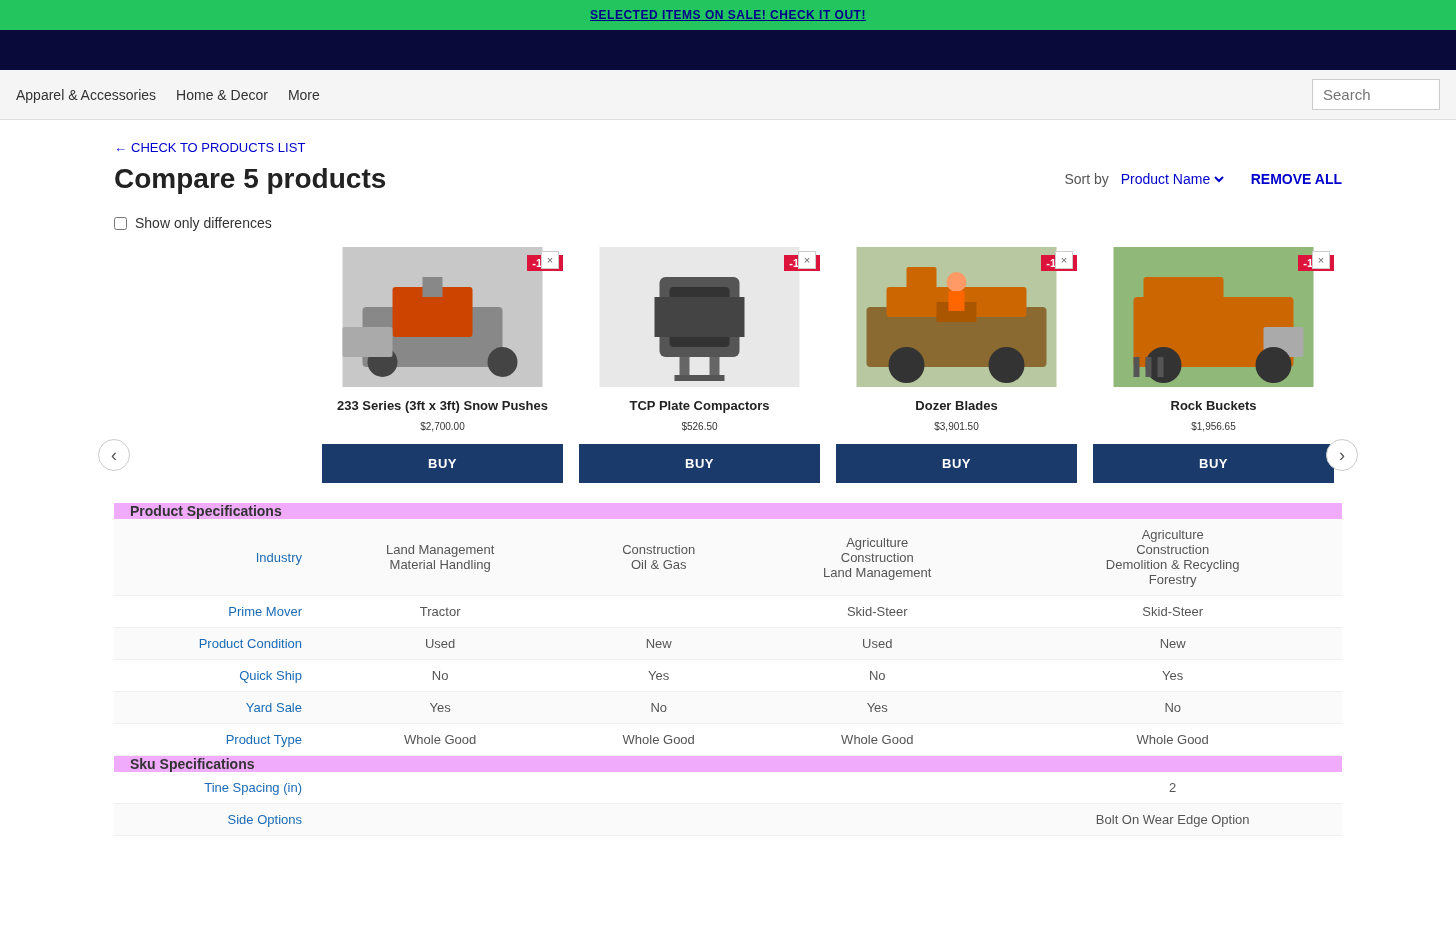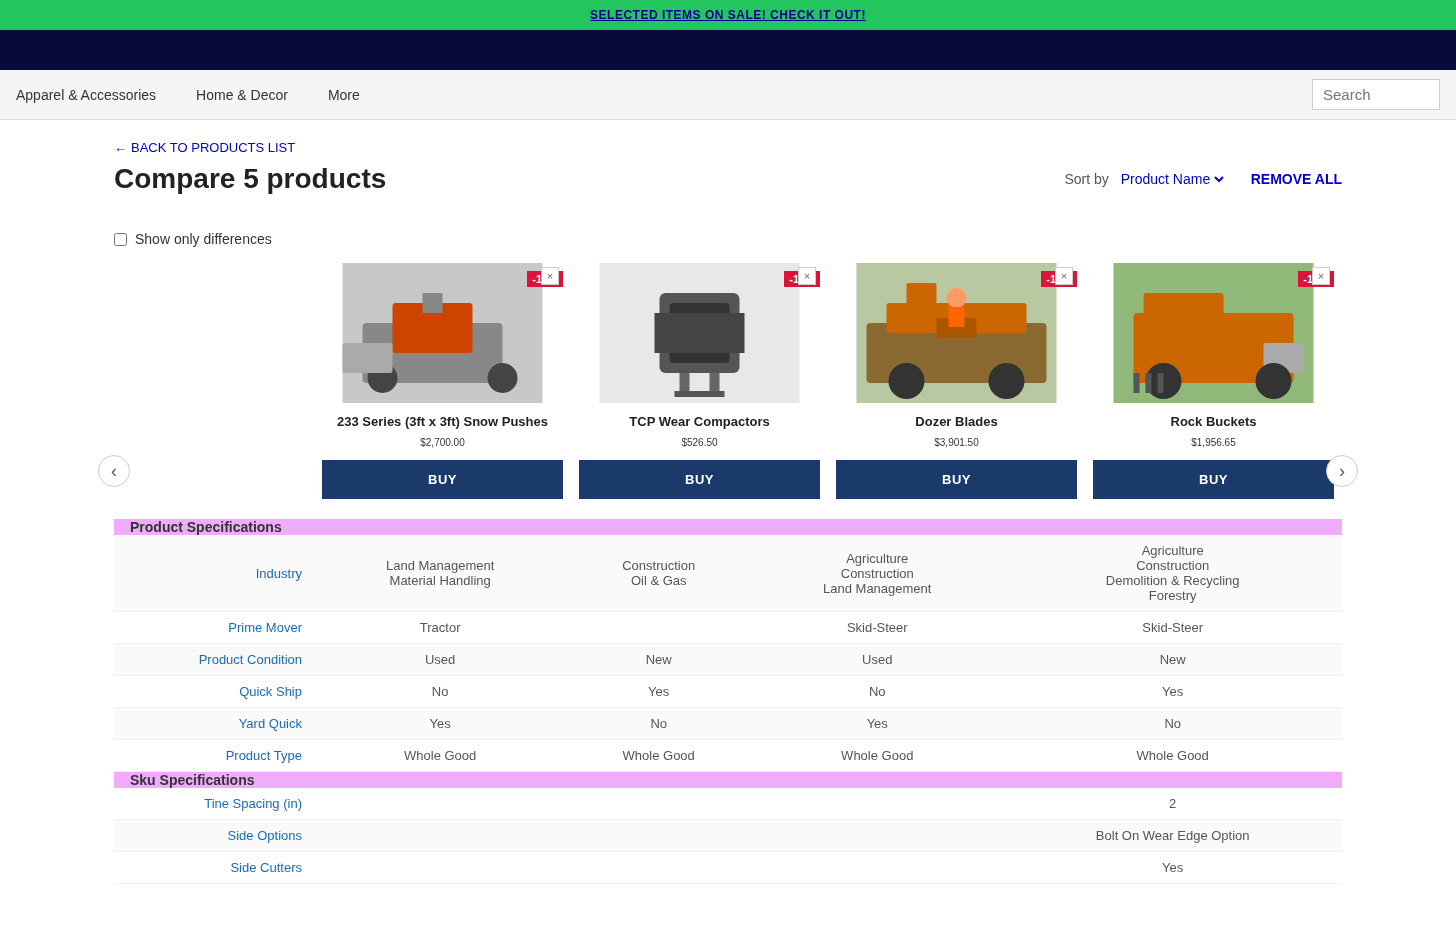--- a/index.html
+++ b/index.html
@@ -29,21 +29,21 @@
     .main-nav {
       background: #f5f5f5;
       border-bottom: 1px solid #ddd;
       display: flex;
       align-items: center;
       padding: 0 16px;
       height: 50px;
     }
     .main-nav .nav-links {
       display: flex;
-      gap: 40px;
+      gap: 20px;
       flex: 1;
     }
     .main-nav .nav-links a {
       text-decoration: none;
       color: #333;
       font-size: 14px;
     }
     .main-nav .search-box {
       border: 1px solid #ccc;
       padding: 6px 10px;
@@ -68,21 +68,21 @@
       align-items: center;
       gap: 4px;
       margin-bottom: 8px;
     }
 
     
     .page-header {
       display: flex;
       align-items: center;
       justify-content: space-between;
-      margin-bottom: 36px;
+      margin-bottom: 20px;
     }
     .page-title {
       font-size: 28px;
       font-weight: bold;
       color: #222;
     }
     .sort-area {
       display: flex;
       align-items: center;
       gap: 8px;
@@ -248,21 +248,21 @@
     <a href="#">Home &amp; Decor</a>
     <a href="#">More</a>
   </div>
   <input class="search-box" type="text" placeholder="Search" style="">
 </nav>
 
 <div class="page-content">
 
   <a class="back-link" href="#">
     <span>←</span>
-    <span>BACK TO PRODUCTS LIST</span>
+    <span>CHECK TO PRODUCTS LIST</span>
   </a>
 
   <div class="page-header">
     <h1 class="page-title">Compare 5 products</h1>
     <div class="sort-area">
       <span>Sort by</span>
       <select class="sort-select">
         <option>Product Name</option>
         <option>Price</option>
       </select>
@@ -312,21 +312,21 @@
             <rect width="200" height="140" fill="#e8e8e8"></rect>
             <rect x="60" y="30" width="80" height="80" fill="#555" rx="6"></rect>
             <rect x="70" y="40" width="60" height="60" fill="#333" rx="4"></rect>
             <rect x="55" y="50" width="90" height="40" fill="#444"></rect>
             <rect x="80" y="110" width="10" height="20" fill="#666"></rect>
             <rect x="110" y="110" width="10" height="20" fill="#666"></rect>
             <rect x="75" y="128" width="50" height="6" fill="#555"></rect>
           </svg>
           <span class="discount-badge">-10%</span>
         </div>
-        <div class="product-name">TCP Wear Compactors</div>
+        <div class="product-name">TCP Plate Compactors</div>
         <div class="product-price">$526.50</div>
         <button class="buy-btn">BUY</button>
       </div>
 
       <div class="product-col">
         <div class="product-img-wrap">
           <button class="close-btn">×</button>
           <svg class="img-svg" viewBox="0 0 200 140" xmlns="http://www.w3.org/2000/svg">
             <rect width="200" height="140" fill="#b8c8a0"></rect>
             <rect x="10" y="60" width="180" height="60" fill="#8a6a30" rx="4"></rect>
@@ -397,21 +397,21 @@
             <td>New</td>
           </tr>
           <tr>
             <td class="row-label">Quick Ship</td>
             <td>No</td>
             <td>Yes</td>
             <td>No</td>
             <td>Yes</td>
           </tr>
           <tr>
-            <td class="row-label">Yard Quick</td>
+            <td class="row-label">Yard Sale</td>
             <td>Yes</td>
             <td>No</td>
             <td>Yes</td>
             <td>No</td>
           </tr>
           <tr>
             <td class="row-label">Product Type</td>
             <td>Whole Good</td>
             <td>Whole Good</td>
             <td>Whole Good</td>
@@ -427,25 +427,18 @@
             <td></td>
             <td>2</td>
           </tr>
           <tr>
             <td class="row-label">Side Options</td>
             <td></td>
             <td></td>
             <td></td>
             <td>Bolt On Wear Edge Option</td>
           </tr>
-          <tr>
-            <td class="row-label">Side Cutters</td>
-            <td></td>
-            <td></td>
-            <td></td>
-            <td>Yes</td>
-          </tr>
         </tbody>
     </table>
 
   </div>
 
 </div>
 
 </body></html>

